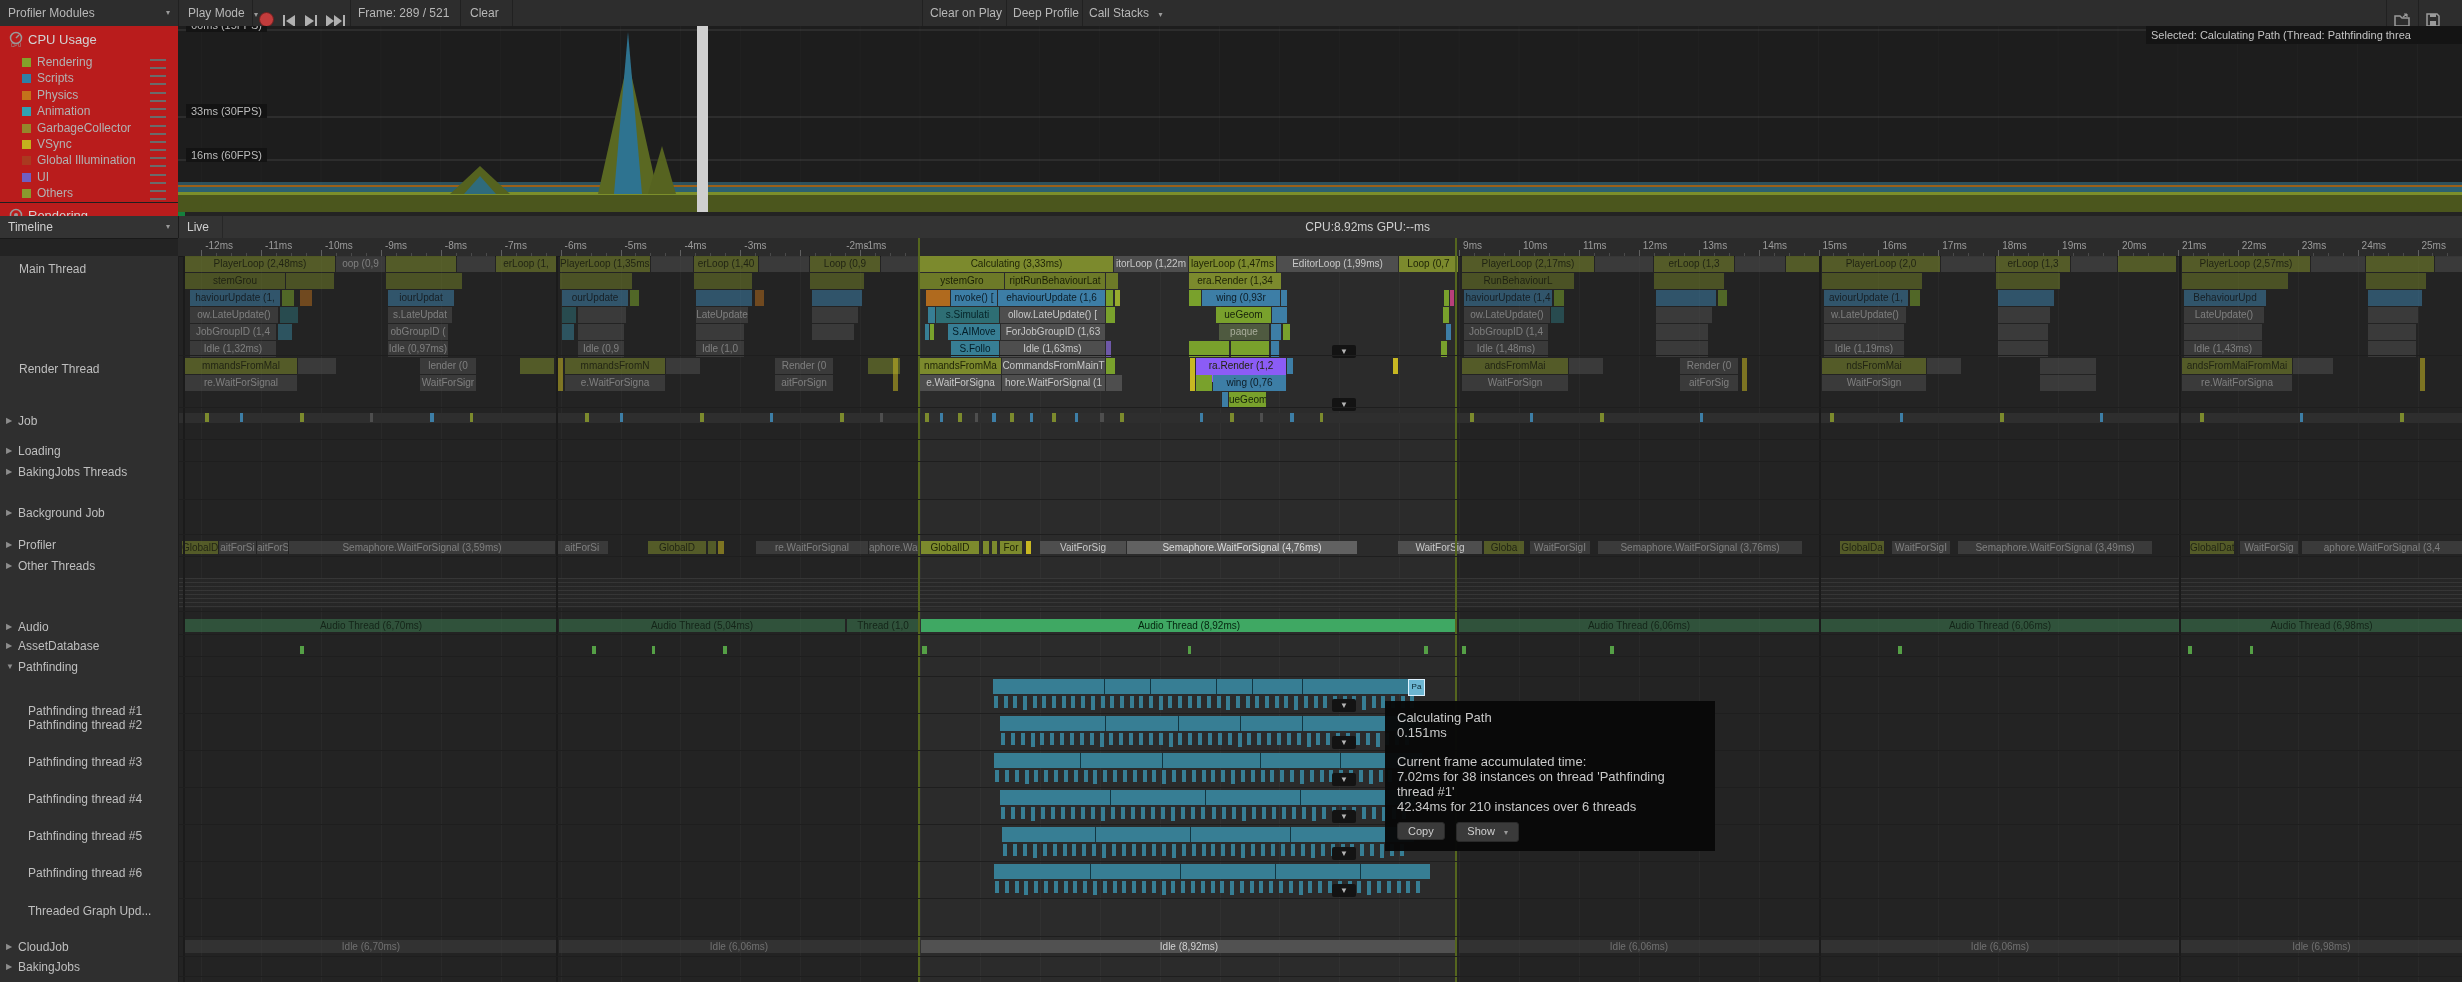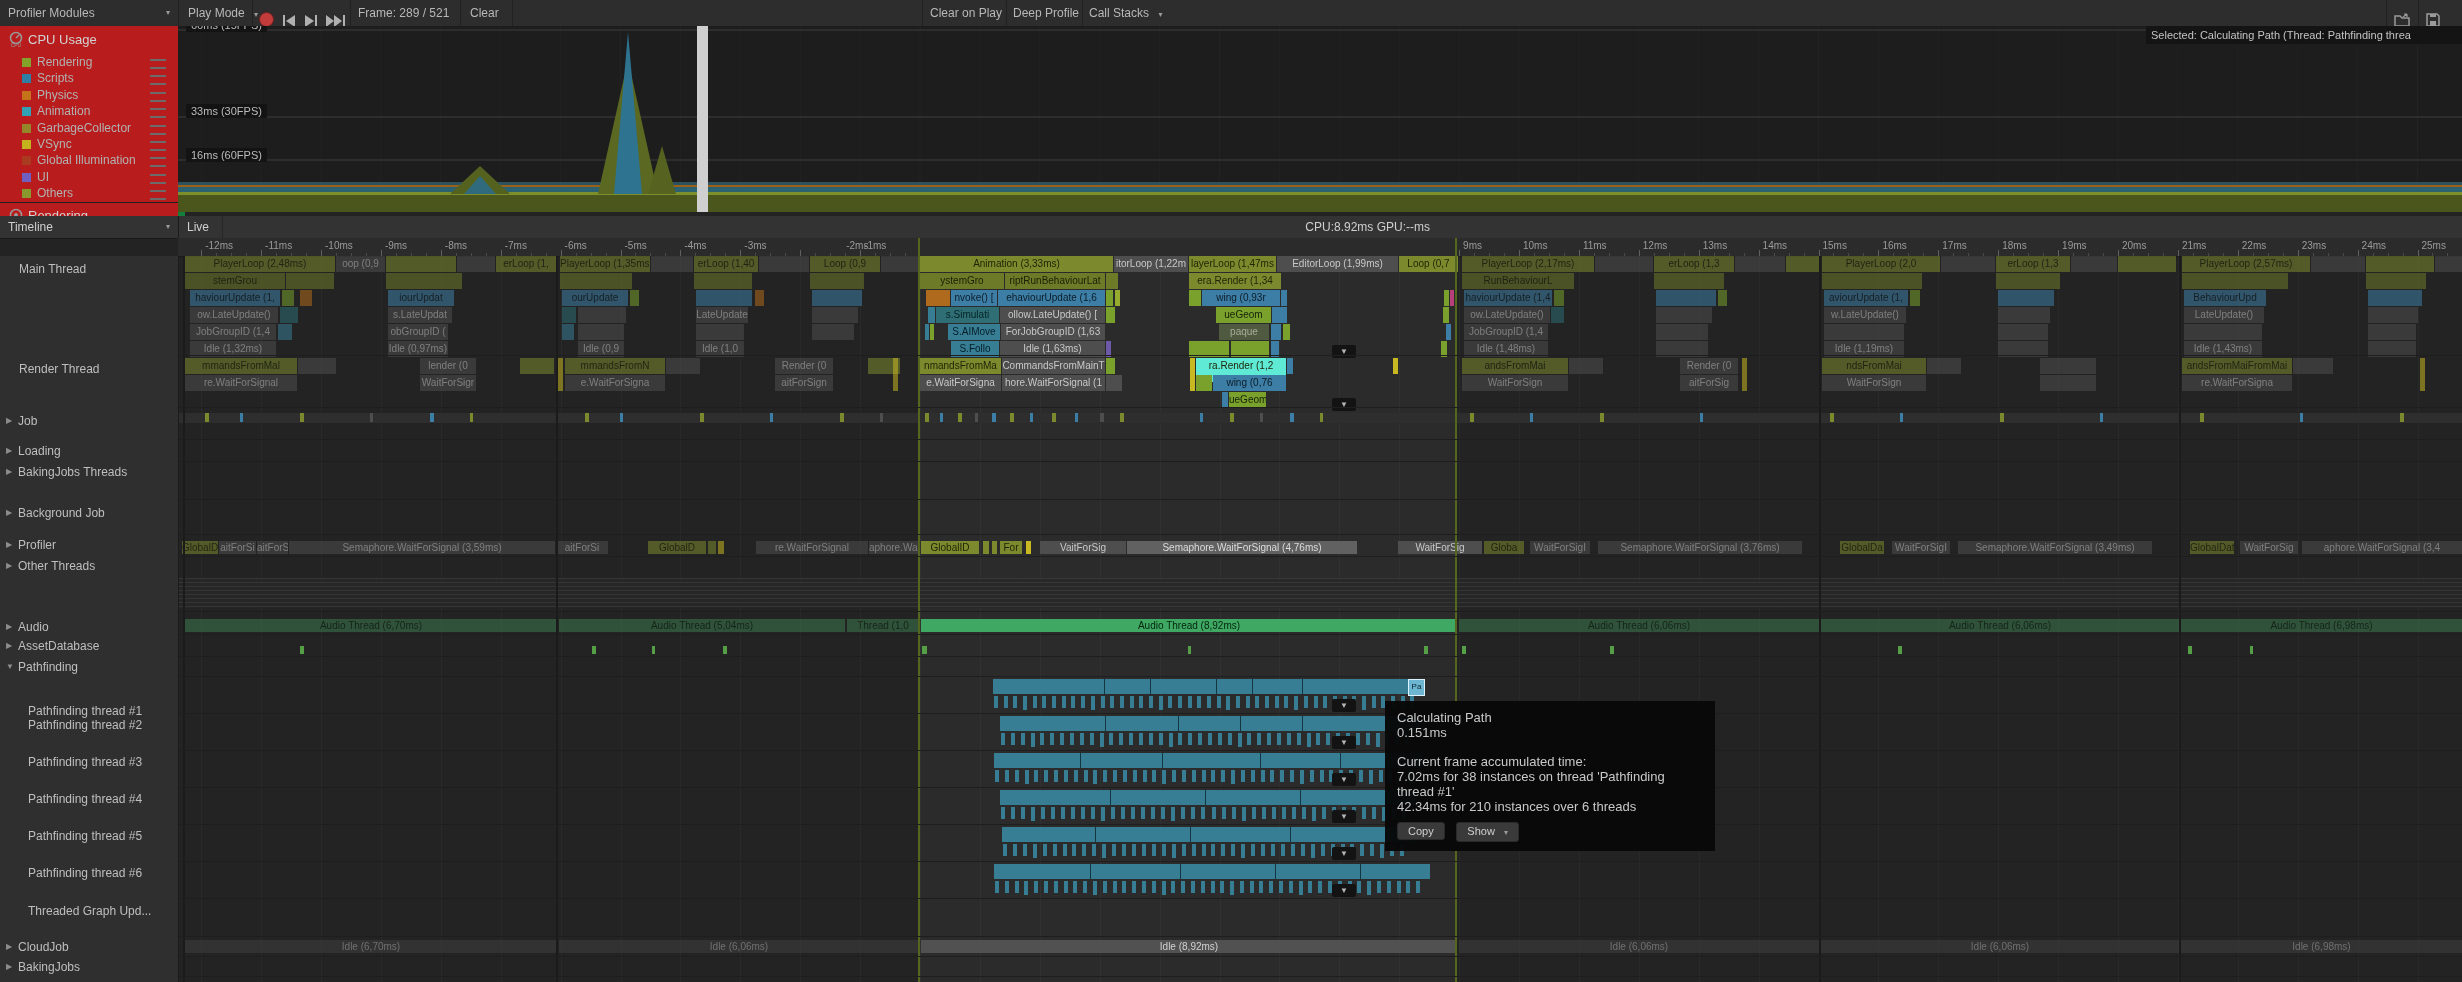--- a/index.html
+++ b/index.html
@@ -505,21 +505,21 @@
       <div class="gridcol" style="left: 2237.8px; top: 0px; height: 726px;"></div>
       <div class="gridcol" style="left: 2297.7px; top: 0px; height: 726px;"></div>
       <div class="gridcol" style="left: 2357.6px; top: 0px; height: 726px;"></div>
       <div class="gridcol" style="left: 2417.5px; top: 0px; height: 726px;"></div>
       <div class="frame-edge" style="left: 183px; top: 0px; height: 726px; background: rgb(27, 27, 27);"></div>
       <div class="frame-edge" style="left: 556px; top: 0px; height: 726px; background: rgb(27, 27, 27);"></div>
       <div class="frame-edge" style="left: 1819px; top: 0px; height: 726px; background: rgb(27, 27, 27);"></div>
       <div class="frame-edge" style="left: 2179px; top: 0px; height: 726px; background: rgb(27, 27, 27);"></div>
       <div class="frame-edge" style="left: 918px; top: -18px; height: 744px; background: rgb(85, 102, 30);"></div>
       <div class="frame-edge" style="left: 1455px; top: -18px; height: 744px; background: rgb(85, 102, 30);"></div>
-      <div class="blk" style="left: 920px; top: 0px; width: 193px; height: 16px; background: rgb(124, 138, 45); line-height: 16px; color: rgb(30, 35, 6);">Animation (3,33ms)</div>
+      <div class="blk" style="left: 920px; top: 0px; width: 193px; height: 16px; background: rgb(124, 138, 45); line-height: 16px; color: rgb(30, 35, 6);">Calculating (3,33ms)</div>
       <div class="blk" style="left: 1114px; top: 0px; width: 74px; height: 16px; background: rgb(78, 78, 78); line-height: 16px; color: rgb(200, 200, 200);">itorLoop (1,22m</div>
       <div class="blk" style="left: 1189px; top: 0px; width: 87px; height: 16px; background: rgb(124, 138, 45); line-height: 16px; color: rgb(30, 35, 6);">layerLoop (1,47ms</div>
       <div class="blk" style="left: 1277px; top: 0px; width: 121px; height: 16px; background: rgb(78, 78, 78); line-height: 16px; color: rgb(200, 200, 200);">EditorLoop (1,99ms)</div>
       <div class="blk" style="left: 1399px; top: 0px; width: 59px; height: 16px; background: rgb(124, 138, 45); line-height: 16px; color: rgb(30, 35, 6);">Loop (0,7</div>
       <div class="blk" style="left: 920px; top: 17px; width: 84px; height: 16px; background: rgb(109, 122, 40); line-height: 16px; color: rgb(27, 32, 5);">ystemGro</div>
       <div class="blk" style="left: 1005px; top: 17px; width: 100px; height: 16px; background: rgb(109, 122, 40); line-height: 16px; color: rgb(27, 32, 5);">riptRunBehaviourLat</div>
       <div class="blk" style="left: 1106px; top: 17px; width: 12px; height: 16px; background: rgb(109, 122, 40); line-height: 16px; color: rgb(27, 32, 5);"></div>
       <div class="blk" style="left: 1189px; top: 17px; width: 92px; height: 16px; background: rgb(124, 138, 45); line-height: 16px; color: rgb(30, 35, 6);">era.Render (1,34</div>
       <div class="blk" style="left: 926px; top: 34px; width: 24px; height: 16px; background: rgb(176, 106, 30); line-height: 16px; color: rgb(42, 21, 2);"></div>
       <div class="blk" style="left: 951px; top: 34px; width: 46px; height: 16px; background: rgb(61, 126, 166); line-height: 16px; color: rgb(12, 28, 38);">nvoke() [</div>
@@ -642,21 +642,21 @@
       <div class="blk dim" style="left: 2184px; top: 51px; width: 80px; height: 16px; background: rgb(78, 78, 78); line-height: 16px; color: rgb(200, 200, 200);">LateUpdate()</div>
       <div class="blk dim" style="left: 2368px; top: 51px; width: 50px; height: 16px; background: rgb(78, 78, 78); line-height: 16px; color: rgb(200, 200, 200);"></div>
       <div class="blk dim" style="left: 2184px; top: 68px; width: 78px; height: 16px; background: rgb(78, 78, 78); line-height: 16px; color: rgb(200, 200, 200);"></div>
       <div class="blk dim" style="left: 2368px; top: 68px; width: 48px; height: 16px; background: rgb(78, 78, 78); line-height: 16px; color: rgb(200, 200, 200);"></div>
       <div class="blk dim" style="left: 2184px; top: 85px; width: 78px; height: 16px; background: rgb(78, 78, 78); line-height: 16px; color: rgb(200, 200, 200);">Idle (1,43ms)</div>
       <div class="blk dim" style="left: 2368px; top: 85px; width: 48px; height: 16px; background: rgb(78, 78, 78); line-height: 16px; color: rgb(200, 200, 200);"></div>
       <div class="blk" style="left: 920px; top: 102px; width: 81px; height: 16px; background: rgb(124, 138, 45); line-height: 16px; color: rgb(30, 35, 6);">nmandsFromMa</div>
       <div class="blk" style="left: 1002px; top: 102px; width: 103px; height: 16px; background: rgb(78, 78, 78); line-height: 16px; color: rgb(200, 200, 200);">CommandsFromMainT</div>
       <div class="blk" style="left: 1106px; top: 102px; width: 9px; height: 16px; background: rgb(121, 161, 44); line-height: 16px; color: rgb(22, 34, 10);"></div>
       <div class="blk" style="left: 1190px; top: 102px; width: 5px; height: 33px; background: rgb(200, 184, 34); line-height: 33px; color: rgb(41, 33, 2);"></div>
-      <div class="blk" style="left: 1196px; top: 102px; width: 90px; height: 24px; background: #5eead4; line-height: 16px; color: rgb(30, 35, 6);">ra.Render (1,2</div>
+      <div class="blk" style="left: 1196px; top: 102px; width: 90px; height: 24px; background: #8b5cf6; line-height: 16px; color: rgb(30, 35, 6);">ra.Render (1,2</div>
       <div class="blk" style="left: 1287px; top: 102px; width: 6px; height: 16px; background: rgb(61, 126, 166); line-height: 16px; color: rgb(12, 28, 38);"></div>
       <div class="blk" style="left: 1393px; top: 102px; width: 5px; height: 16px; background: rgb(200, 184, 34); line-height: 16px; color: rgb(41, 33, 2);"></div>
       <div class="blk" style="left: 920px; top: 119px; width: 81px; height: 16px; background: rgb(78, 78, 78); line-height: 16px; color: rgb(200, 200, 200);">e.WaitForSigna</div>
       <div class="blk" style="left: 1002px; top: 119px; width: 103px; height: 16px; background: rgb(78, 78, 78); line-height: 16px; color: rgb(200, 200, 200);">hore.WaitForSignal (1</div>
       <div class="blk" style="left: 1106px; top: 119px; width: 16px; height: 16px; background: rgb(78, 78, 78); line-height: 16px; color: rgb(200, 200, 200);"></div>
       <div class="blk" style="left: 1196px; top: 119px; width: 16px; height: 16px; background: rgb(121, 161, 44); line-height: 16px; color: rgb(22, 34, 10);"></div>
       <div class="blk" style="left: 1213px; top: 119px; width: 73px; height: 16px; background: rgb(61, 126, 166); line-height: 16px; color: rgb(12, 28, 38);">wing (0,76</div>
       <div class="blk" style="left: 1222px; top: 136px; width: 6px; height: 16px; background: rgb(61, 126, 166); line-height: 16px; color: rgb(12, 28, 38);"></div>
       <div class="blk" style="left: 1229px; top: 136px; width: 37px; height: 16px; background: rgb(121, 161, 44); line-height: 16px; color: rgb(22, 34, 10);">ueGeome</div>
       <div class="blk dim" style="left: 185px; top: 102px; width: 112px; height: 16px; background: rgb(124, 138, 45); line-height: 16px; color: rgb(30, 35, 6);">mmandsFromMal</div>

